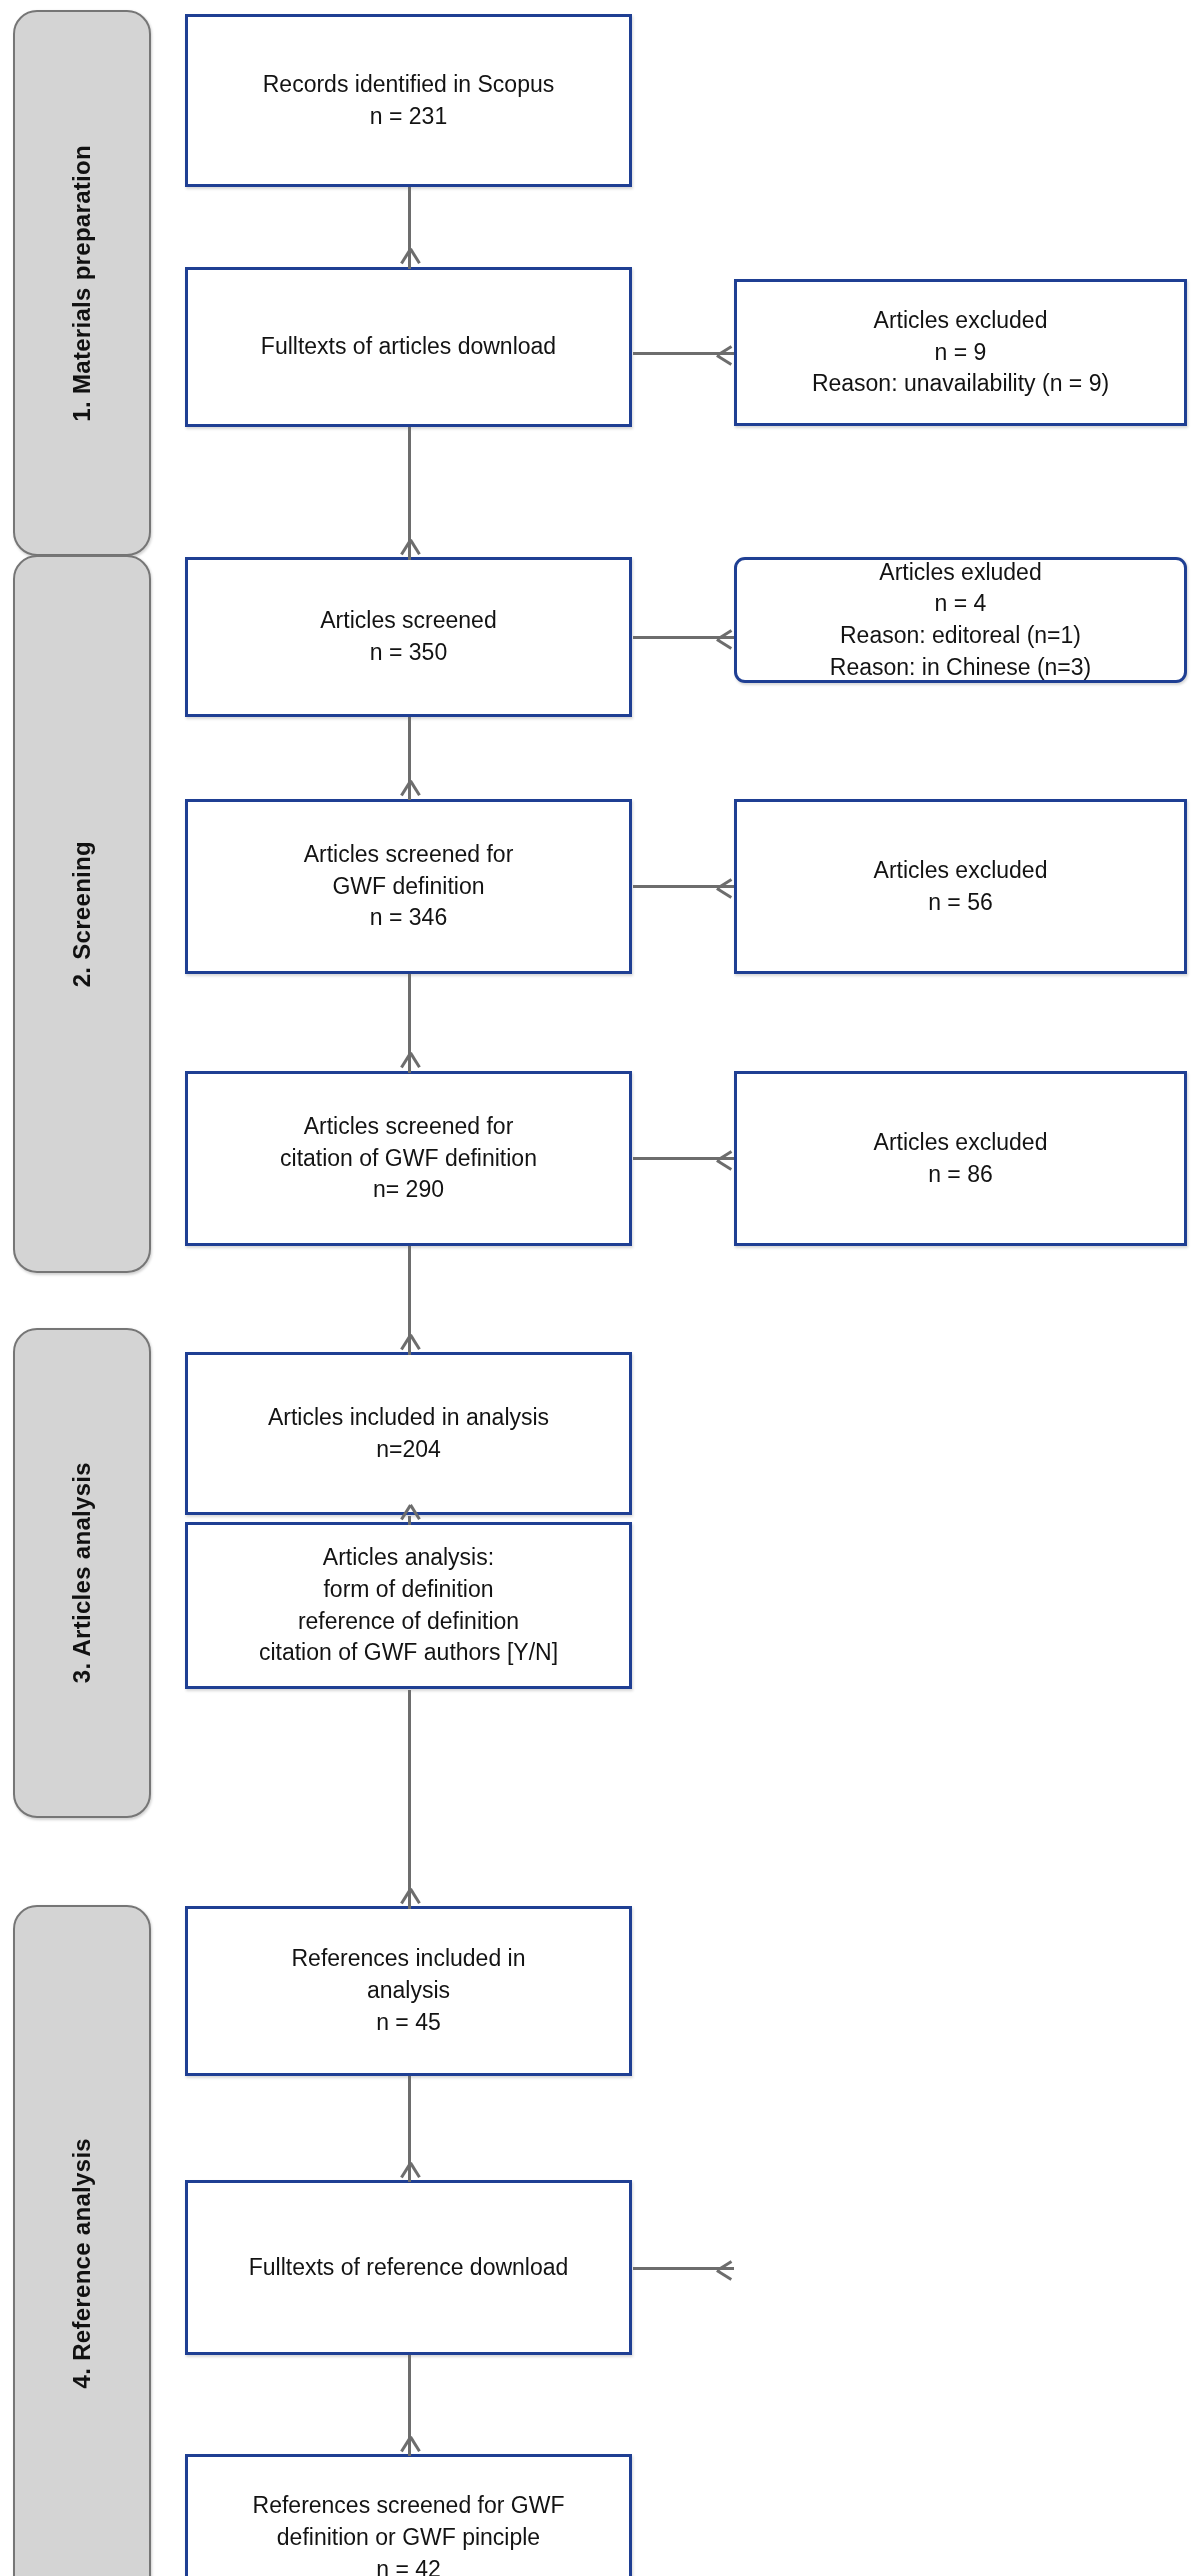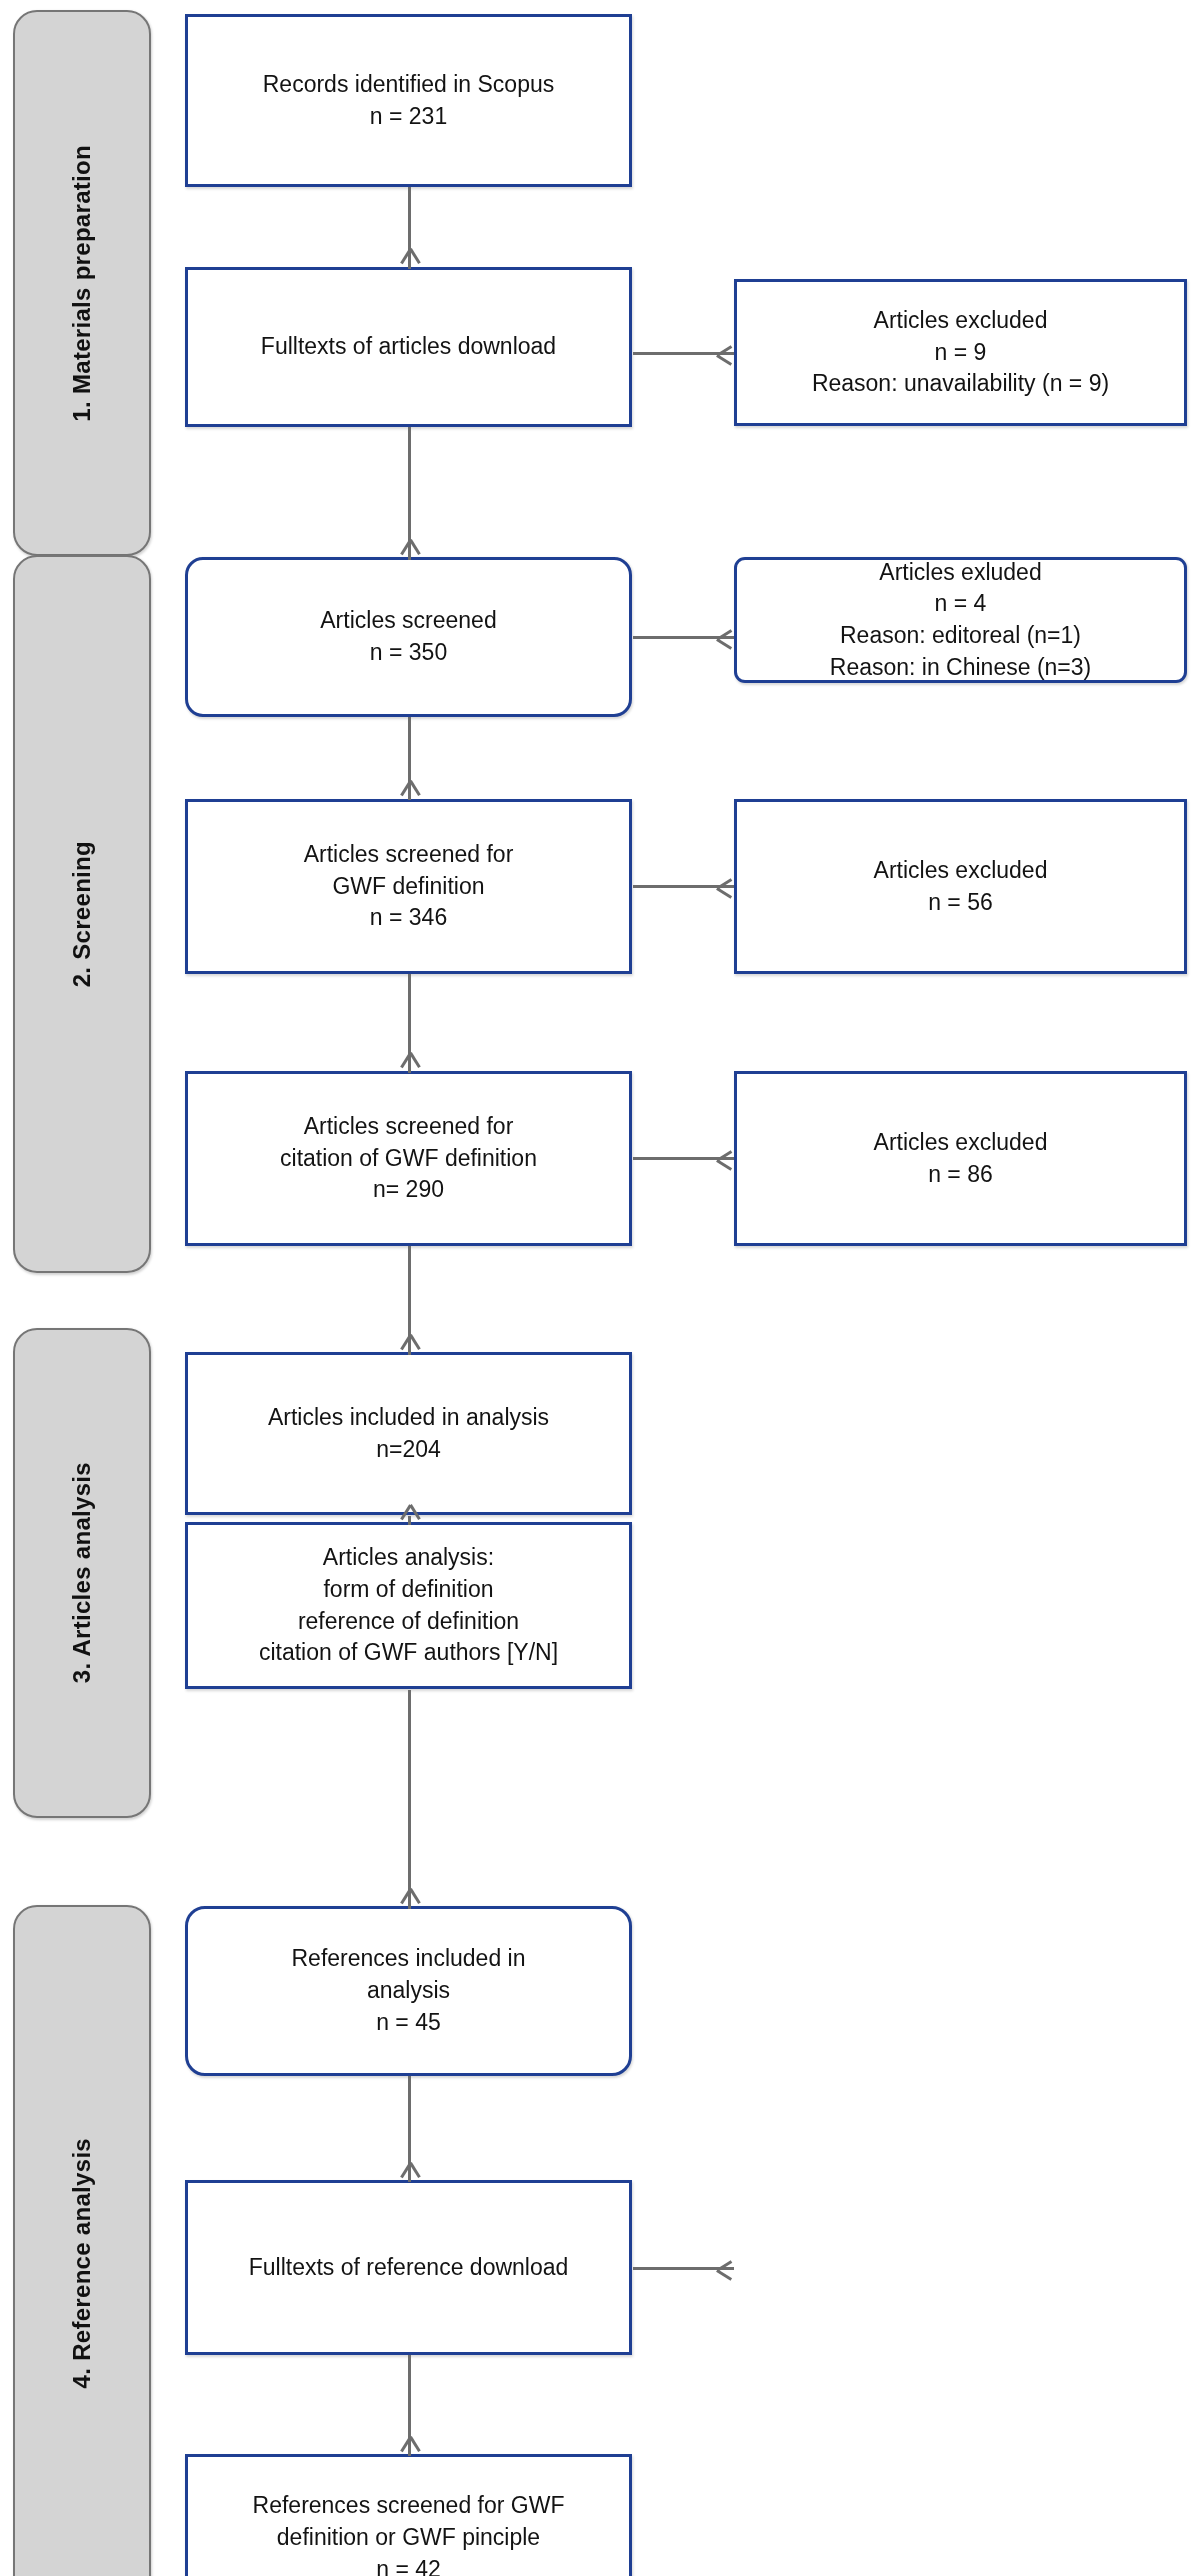--- a/index.html
+++ b/index.html
@@ -122,21 +122,21 @@
 
   <div class="box" style="left:185px; top:14px; width:447px; height:173px;">
     <span class="box-text">Records identified in Scopus
 n = 231</span>
   </div>
 
   <div class="box" style="left:185px; top:267px; width:447px; height:160px;">
     <span class="box-text">Fulltexts of articles download</span>
   </div>
 
-  <div class="box" style="left:185px; top:557px; width:447px; height:160px;border-radius:18px;">
+  <div class="box" style="left:185px; top:557px; width:447px; height:160px;">
     <span class="box-text">Articles screened
 n = 350</span>
   </div>
 
   <div class="box" style="left:185px; top:799px; width:447px; height:175px;">
     <span class="box-text">Articles screened for
 GWF definition
 n = 346</span>
   </div>
 
@@ -151,21 +151,21 @@
 n=204</span>
   </div>
 
   <div class="box" style="left:185px; top:1522px; width:447px; height:167px;">
     <span class="box-text">Articles analysis:
 form of definition
 reference of definition
 citation of GWF authors [Y/N]</span>
   </div>
 
-  <div class="box" style="left:185px; top:1906px; width:447px; height:170px;border-radius:20px;">
+  <div class="box" style="left:185px; top:1906px; width:447px; height:170px;">
     <span class="box-text">References included in
 analysis
 n = 45</span>
   </div>
 
   <div class="box" style="left:185px; top:2180px; width:447px; height:175px;">
     <span class="box-text">Fulltexts of reference download</span>
   </div>
 
   <div class="box" style="left:185px; top:2454px; width:447px; height:168px;">

